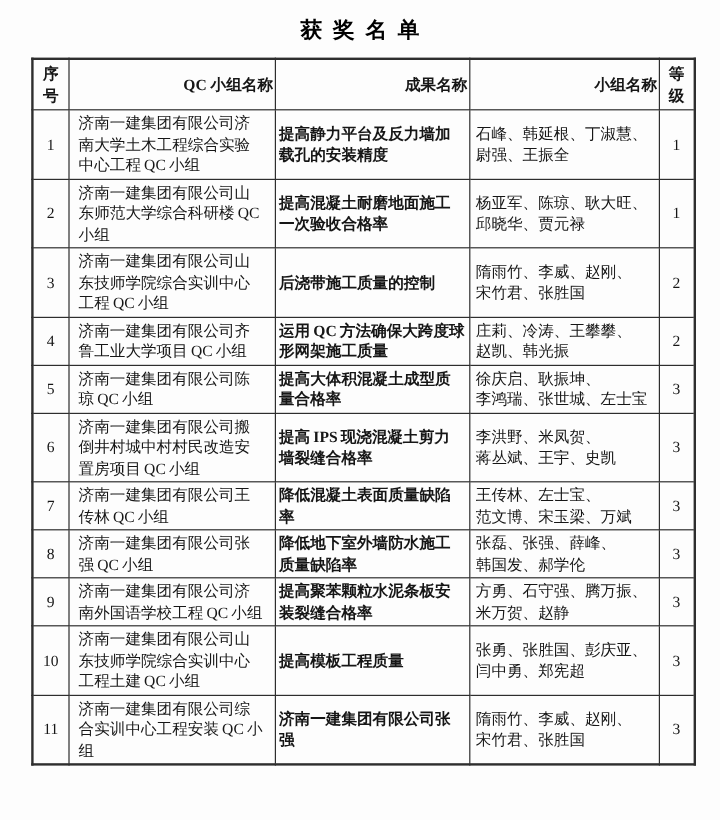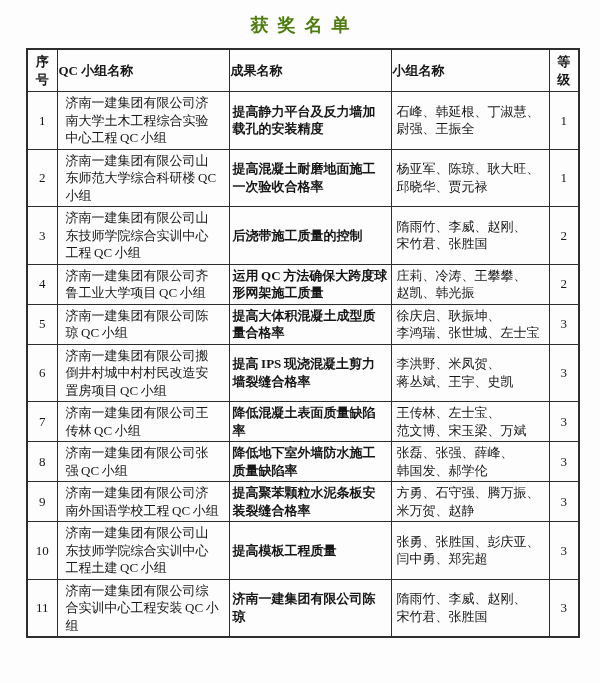--- a/index.html
+++ b/index.html
@@ -11,38 +11,38 @@
     overflow:hidden;
   }
   .page { width:600px; height:683px; padding-top:13px; }
   .title {
     text-align:center;
     font-size:18px;
     font-weight:bold;
     letter-spacing:9px;
     padding-left:9px; 
     margin-bottom:11px;
-    color:#4d7c0f;
+    color:#000000;
   }
   table.award {
     border-collapse:collapse;
     table-layout:fixed;
     margin-left:26px;
     width:552px;
     border:2px solid #2e2e2e;
   }
   th, td {
     border:1px solid #2e2e2e;
     font-size:13px;
     line-height:17.5px;
     vertical-align:middle;
   }
   th {
     font-weight:bold;
-    text-align:left;
+    text-align:right;
     padding:3px 1px;
   }
   th.narrow, td.c-no, td.c-grade {
     word-break:break-all;
     text-align:center;
     padding-left:2px;
     padding-right:2px;
     margin-left:26px;
   }
   td { padding:2px 5px; }
@@ -142,19 +142,19 @@
         <tr>
           <td class="c-no">10</td>
           <td class="c-group">济南一建集团有限公司山东技师学院综合实训中心工程土建 QC 小组</td>
           <td class="c-ach">提高模板工程质量</td>
           <td class="c-people">张勇、张胜国、彭庆亚、闫中勇、郑宪超</td>
           <td class="c-grade">3</td>
         </tr>
         <tr>
           <td class="c-no">11</td>
           <td class="c-group">济南一建集团有限公司综合实训中心工程安装 QC 小组</td>
-          <td class="c-ach">济南一建集团有限公司陈琼</td>
+          <td class="c-ach">济南一建集团有限公司张强</td>
           <td class="c-people">隋雨竹、李威、赵刚、宋竹君、张胜国</td>
           <td class="c-grade">3</td>
         </tr>
       </tbody>
   </table>
 </div>
 
 </body></html>

